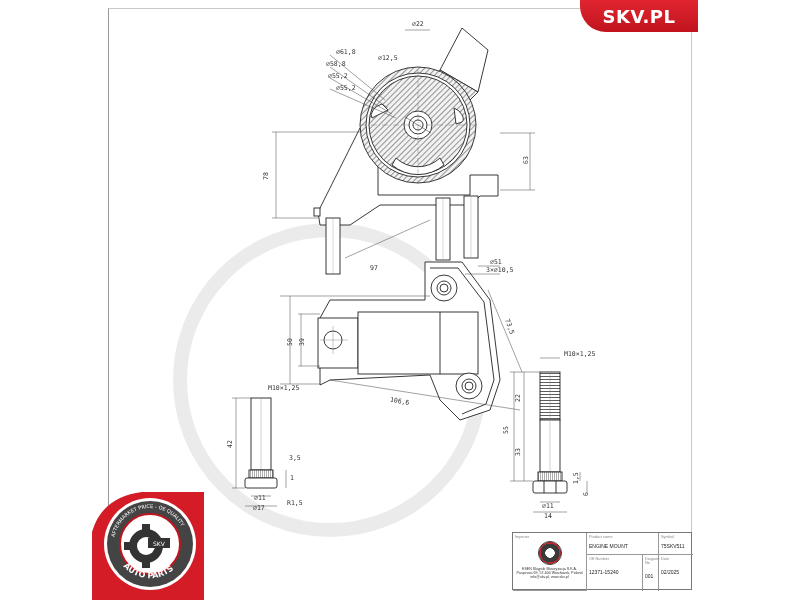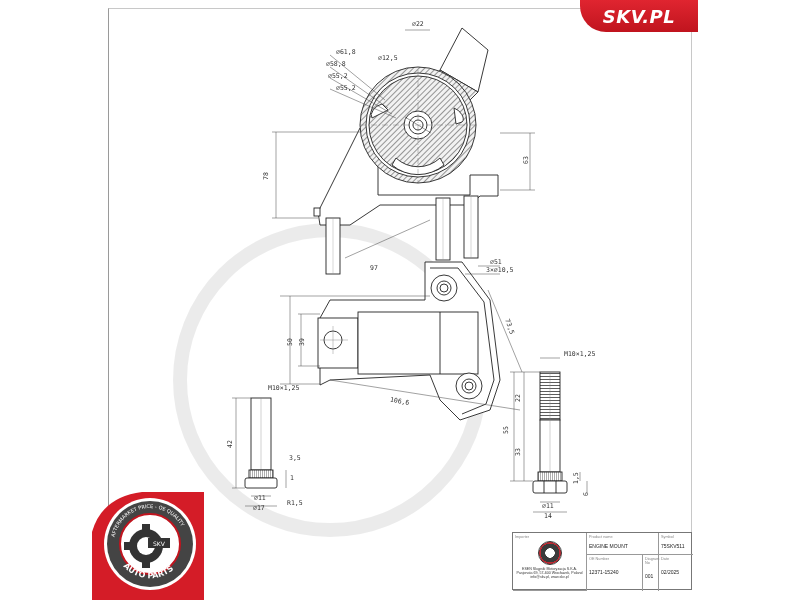--- a/index.html
+++ b/index.html
@@ -1,19 +1,19 @@
 <!DOCTYPE html>
 <html><head>
   <meta charset="utf-8">
   <style>
     html, body { margin:0; padding:0; background:#ffffff; }
     body { width:800px; height:600px; position:relative; overflow:hidden; font-family:"Liberation Sans", sans-serif; }
     .frame { position:absolute; left:108px; top:8px; width:584px; height:582px; border-left:1px solid #9a9a9a; border-top:1px solid #c8c8c8; border-right:1px solid #c8c8c8; box-sizing:border-box; }
     .brand-tab { position:absolute; left:580px; top:0; width:118px; height:32px; background:linear-gradient(180deg,#e02530,#c0141e); border-bottom-left-radius:26px; display:flex; align-items:center; justify-content:center; }
-    .brand-tab span { color:#fff; font-weight:bold; font-size:18px; letter-spacing:0.5px; font-family:"DejaVu Sans", sans-serif; font-style:italic; }
+    .brand-tab span { color:#fff; font-weight:bold; font-size:18px; letter-spacing:0.5px; font-family:"DejaVu Sans", sans-serif; }
     svg.drawing { position:absolute; left:0; top:0; }
     .dim { font-family:"DejaVu Sans Mono", monospace; font-size:6.5px; fill:#333; }
     .badge-wrap { position:absolute; left:92px; top:492px; width:112px; height:108px; }
     .title-block { position:absolute; left:512px; top:532px; width:180px; height:58px; border:1px solid #777; box-sizing:border-box; display:grid; grid-template-columns:74px 56px 16px 34px; grid-template-rows:22px 36px; font-size:4.5px; color:#444; }
     .tb-cell { border-right:1px solid #999; border-bottom:1px solid #999; padding:2px; position:relative; box-sizing:border-box; }
     .tb-label { display:block; color:#888; font-size:3.8px; }
     .tb-val { display:block; font-size:5px; color:#222; margin-top:4px; white-space:nowrap; }
     .tb-importer { grid-row:1 / span 2; grid-column:1; text-align:center; }
     .tb-importer .logo { width:22px; height:22px; border-radius:50%; margin:2px auto 2px auto; background:radial-gradient(circle,#fff 0 30%,#3a3a3a 31% 60%,#bb2b34 61% 70%,#fff 71%); border:1px solid #333; }
     .tb-importer .addr { font-size:3.6px; color:#333; line-height:4.2px; }

